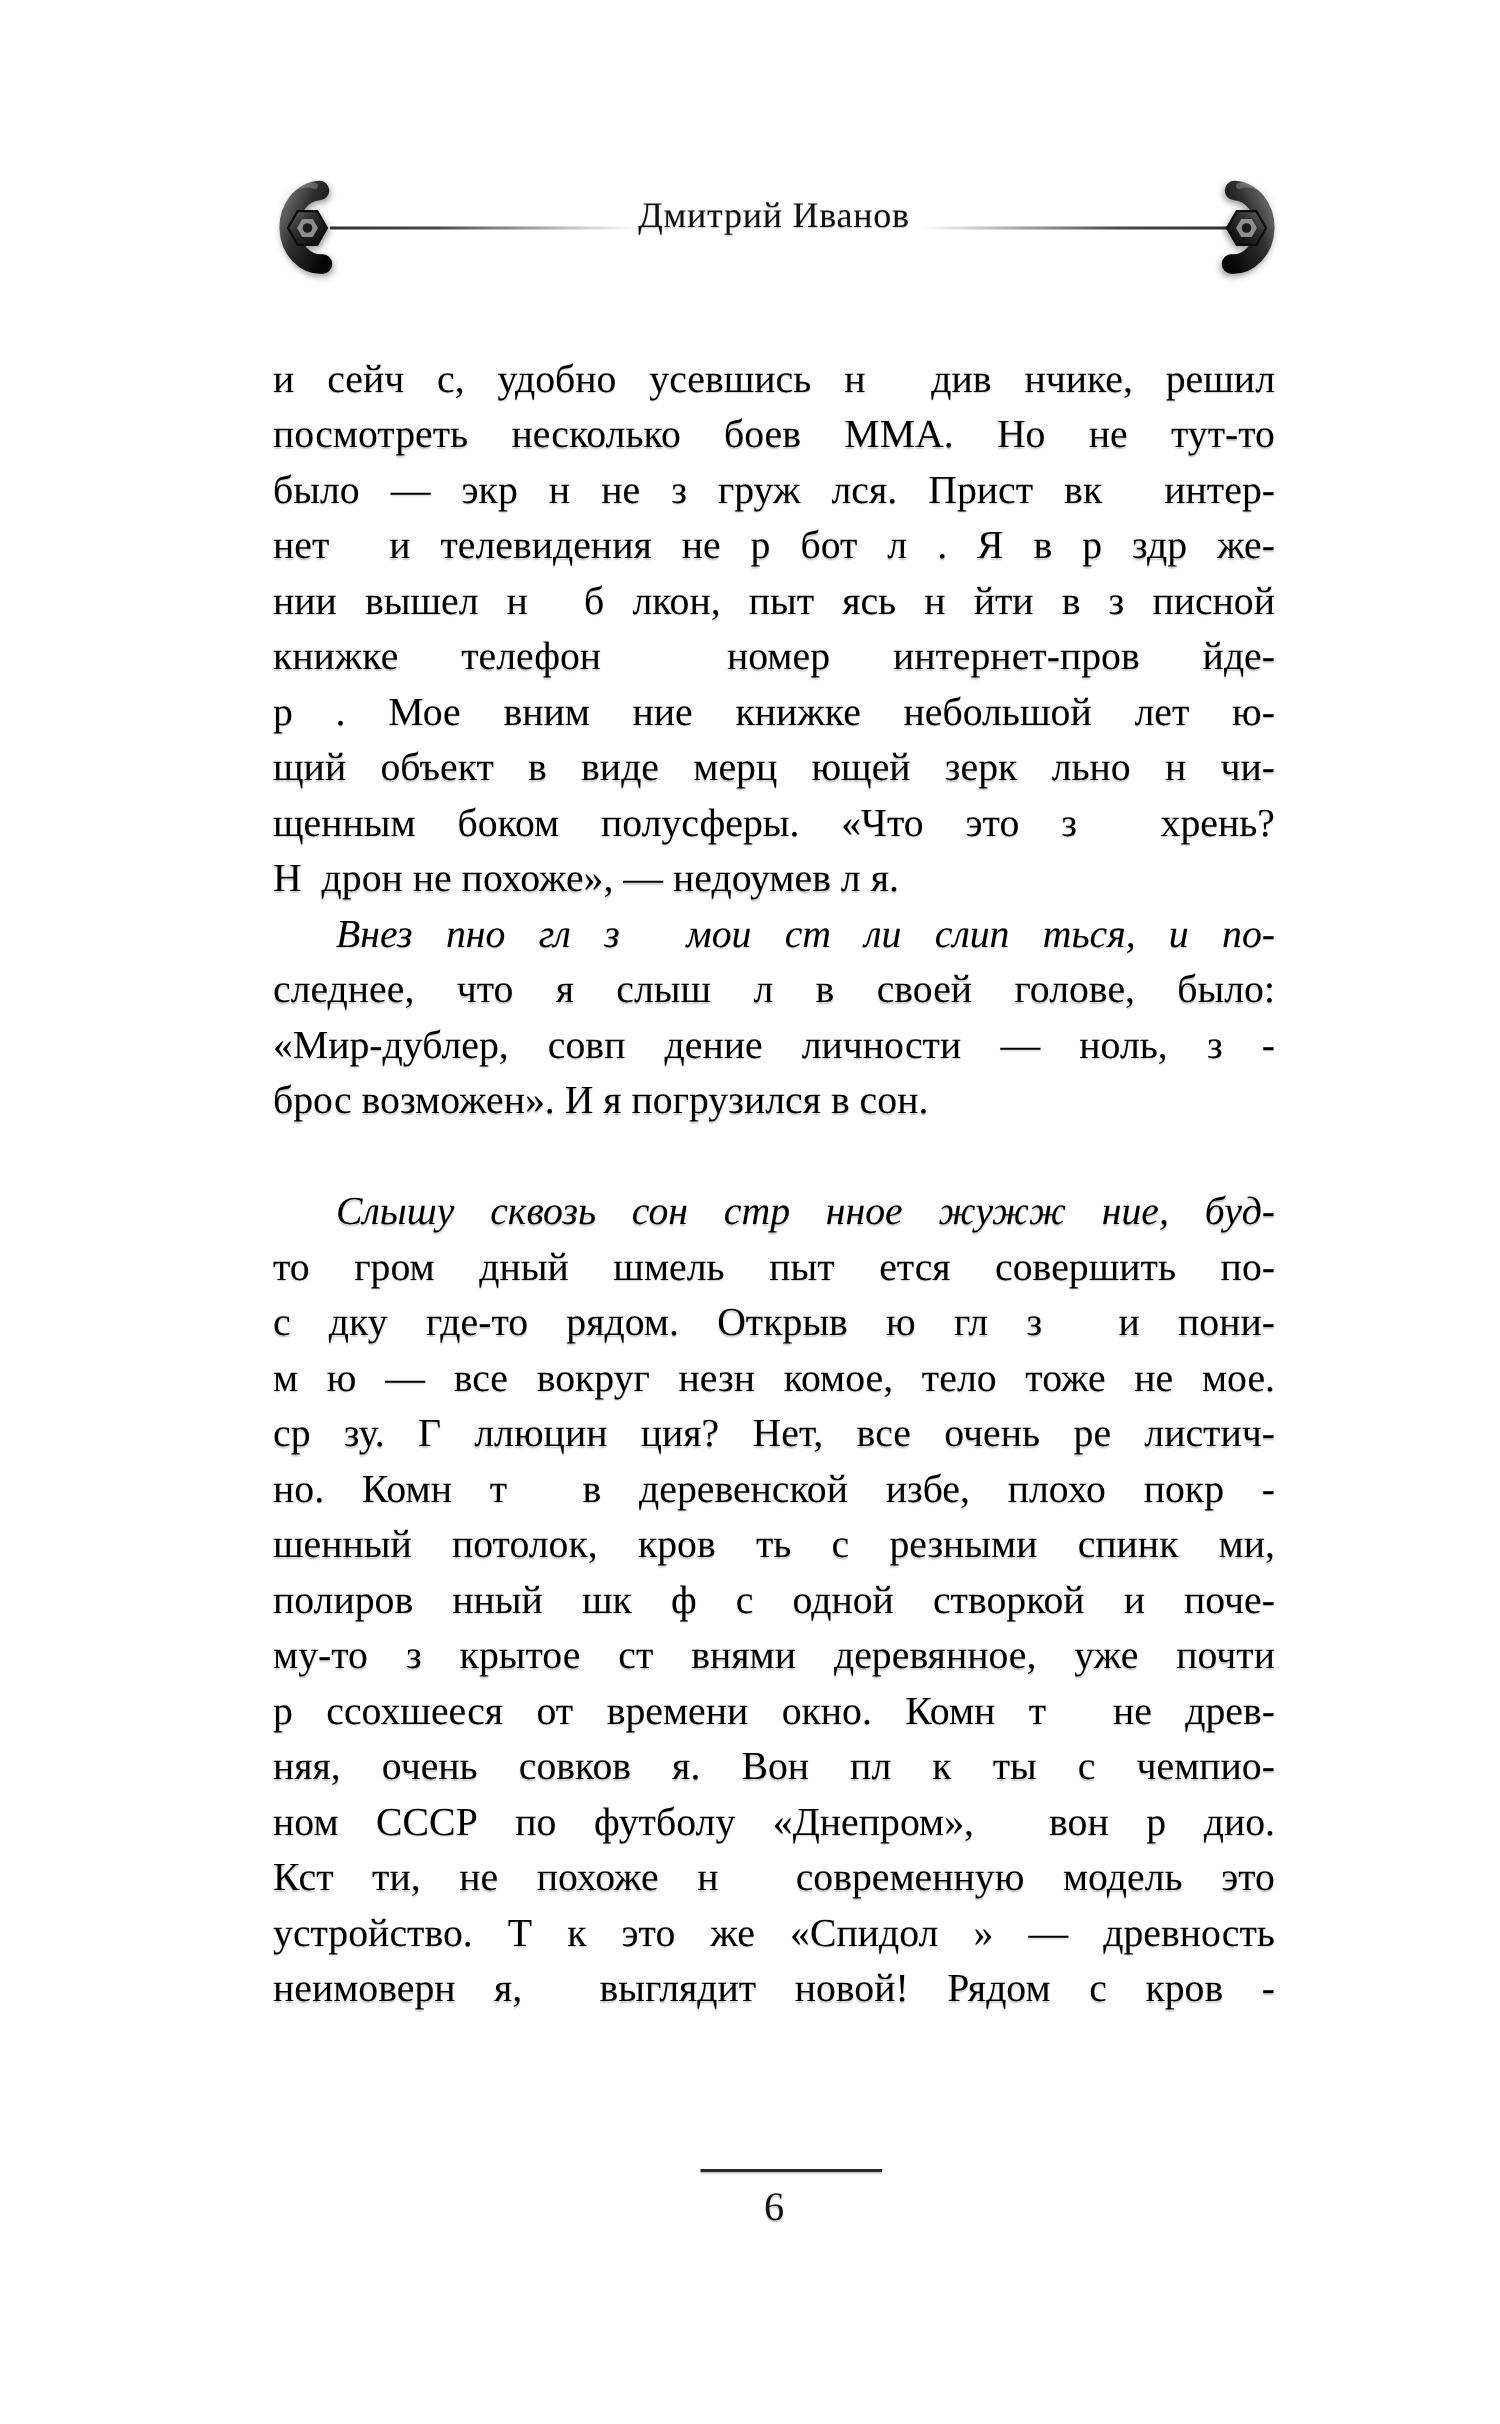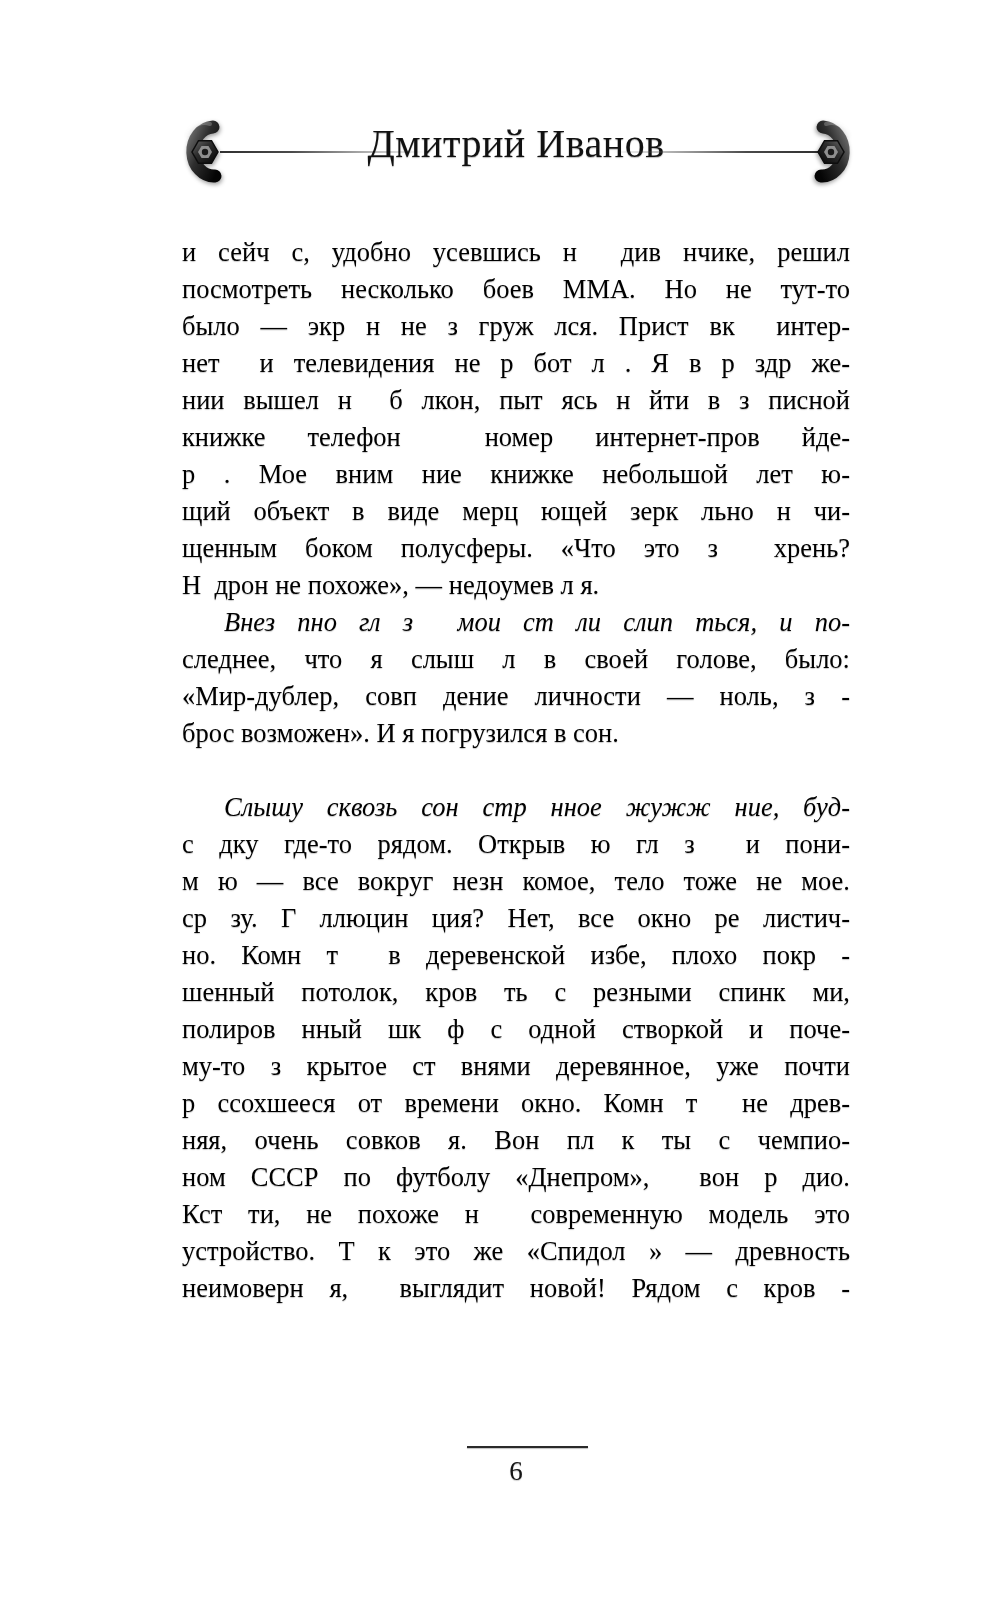--- a/index.html
+++ b/index.html
@@ -17,21 +17,21 @@
     background: #ffffff;
     overflow: hidden;
   }
 
   
   .author {
     position: absolute;
     left: 182px; width: 668px; top: 124px;
     margin: 0;
     text-align: center;
-    font-size: 40px; font-weight: normal;
+    font-size: 24px; font-weight: normal;
     line-height: 40px;
     letter-spacing: 0.5px;
     color: #111;
     text-shadow: 0 1px 1px rgba(0,0,0,0.28);
   }
   .ornament {
     position: absolute;
     width: 48px; height: 78px;
     top: 112px;
     filter: blur(0.4px) drop-shadow(1px 2px 2px rgba(0,0,0,0.38));
@@ -139,23 +139,24 @@
         <div class="line last-left">Н&nbsp; дрон не похоже», — недоумев л я.</div>
       </div>
       <div class="para">
         <div class="line indent">Внез пно гл з&nbsp; мои ст ли слип ться, и по-</div>
         <div class="line">следнее, что я слыш л в своей голове, было:</div>
         <div class="line">«Мир-дублер, совп дение личности — ноль, з -</div>
         <div class="line last-left">брос возможен». И я погрузился в сон.</div>
       </div>
       <div class="para gap">
         <div class="line indent">Слышу сквозь сон стр нное жужж ние, буд-</div>
+        <div class="line">то гром дный шмель пыт ется совершить по-</div>
         <div class="line">с дку где-то рядом. Открыв ю гл з&nbsp; и пони-</div>
         <div class="line">м ю — все вокруг незн комое, тело тоже не мое.</div>
-        <div class="line">ср зу. Г ллюцин ция? Нет, все окно ре листич-</div>
+        <div class="line">ср зу. Г ллюцин ция? Нет, все очень ре листич-</div>
         <div class="line">но. Комн т&nbsp; в деревенской избе, плохо покр -</div>
         <div class="line">шенный потолок, кров ть с резными спинк ми,</div>
         <div class="line">полиров нный шк ф с одной створкой и поче-</div>
         <div class="line">му-то з крытое ст внями деревянное, уже почти</div>
         <div class="line">р ссохшееся от времени окно. Комн т&nbsp; не древ-</div>
         <div class="line">няя, очень совков я. Вон пл к ты с чемпио-</div>
         <div class="line">ном СССР по футболу «Днепром»,&nbsp; вон р дио.</div>
         <div class="line">Кст ти, не похоже н&nbsp; современную модель это</div>
         <div class="line">устройство. Т к это же «Спидол » — древность</div>
         <div class="line">неимоверн я,&nbsp; выглядит новой! Рядом с кров -</div>

